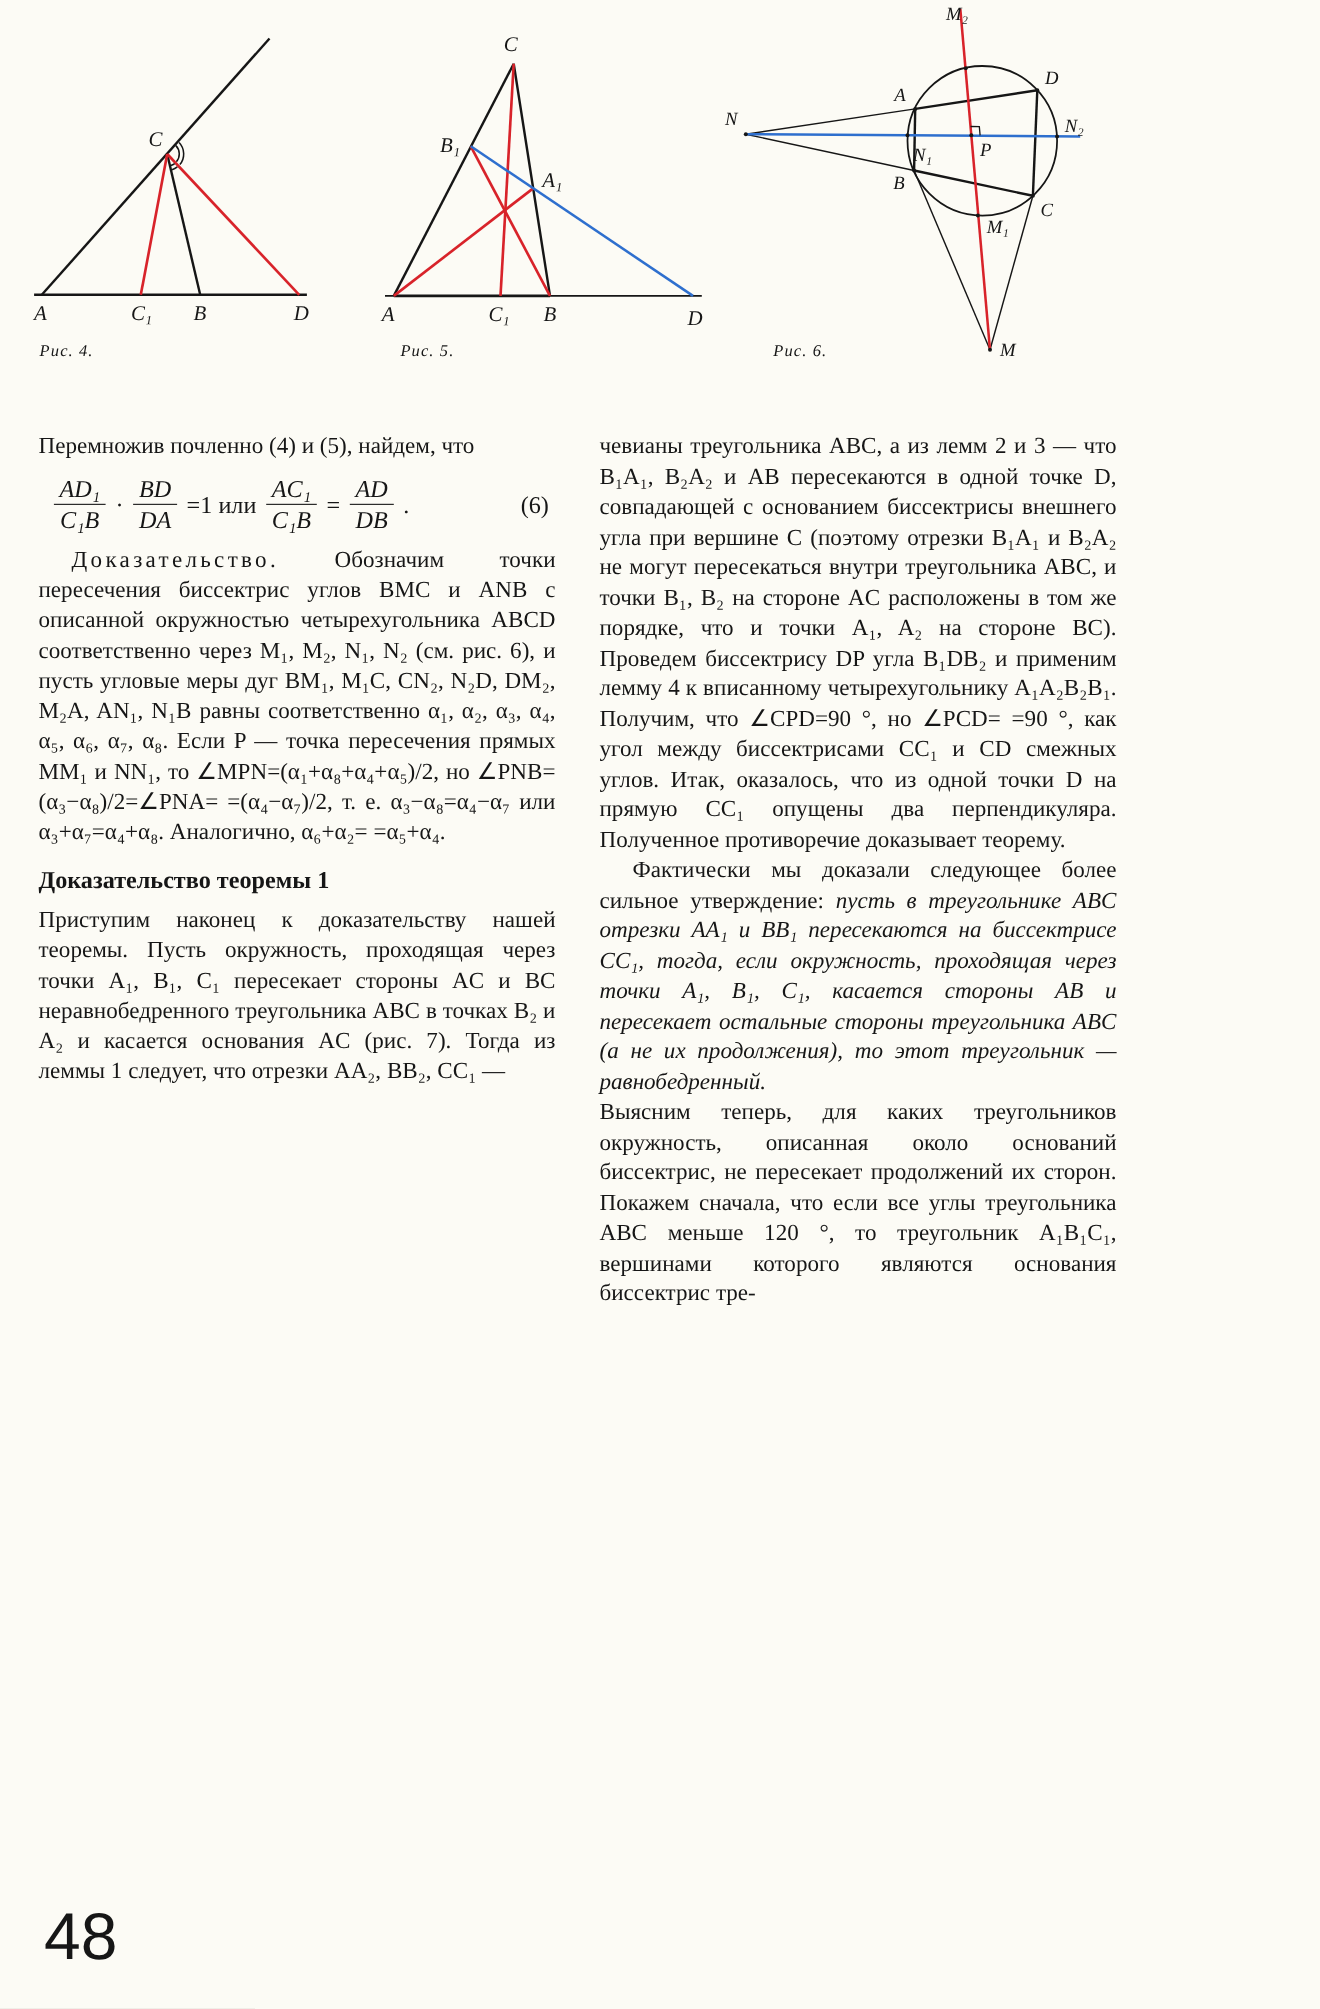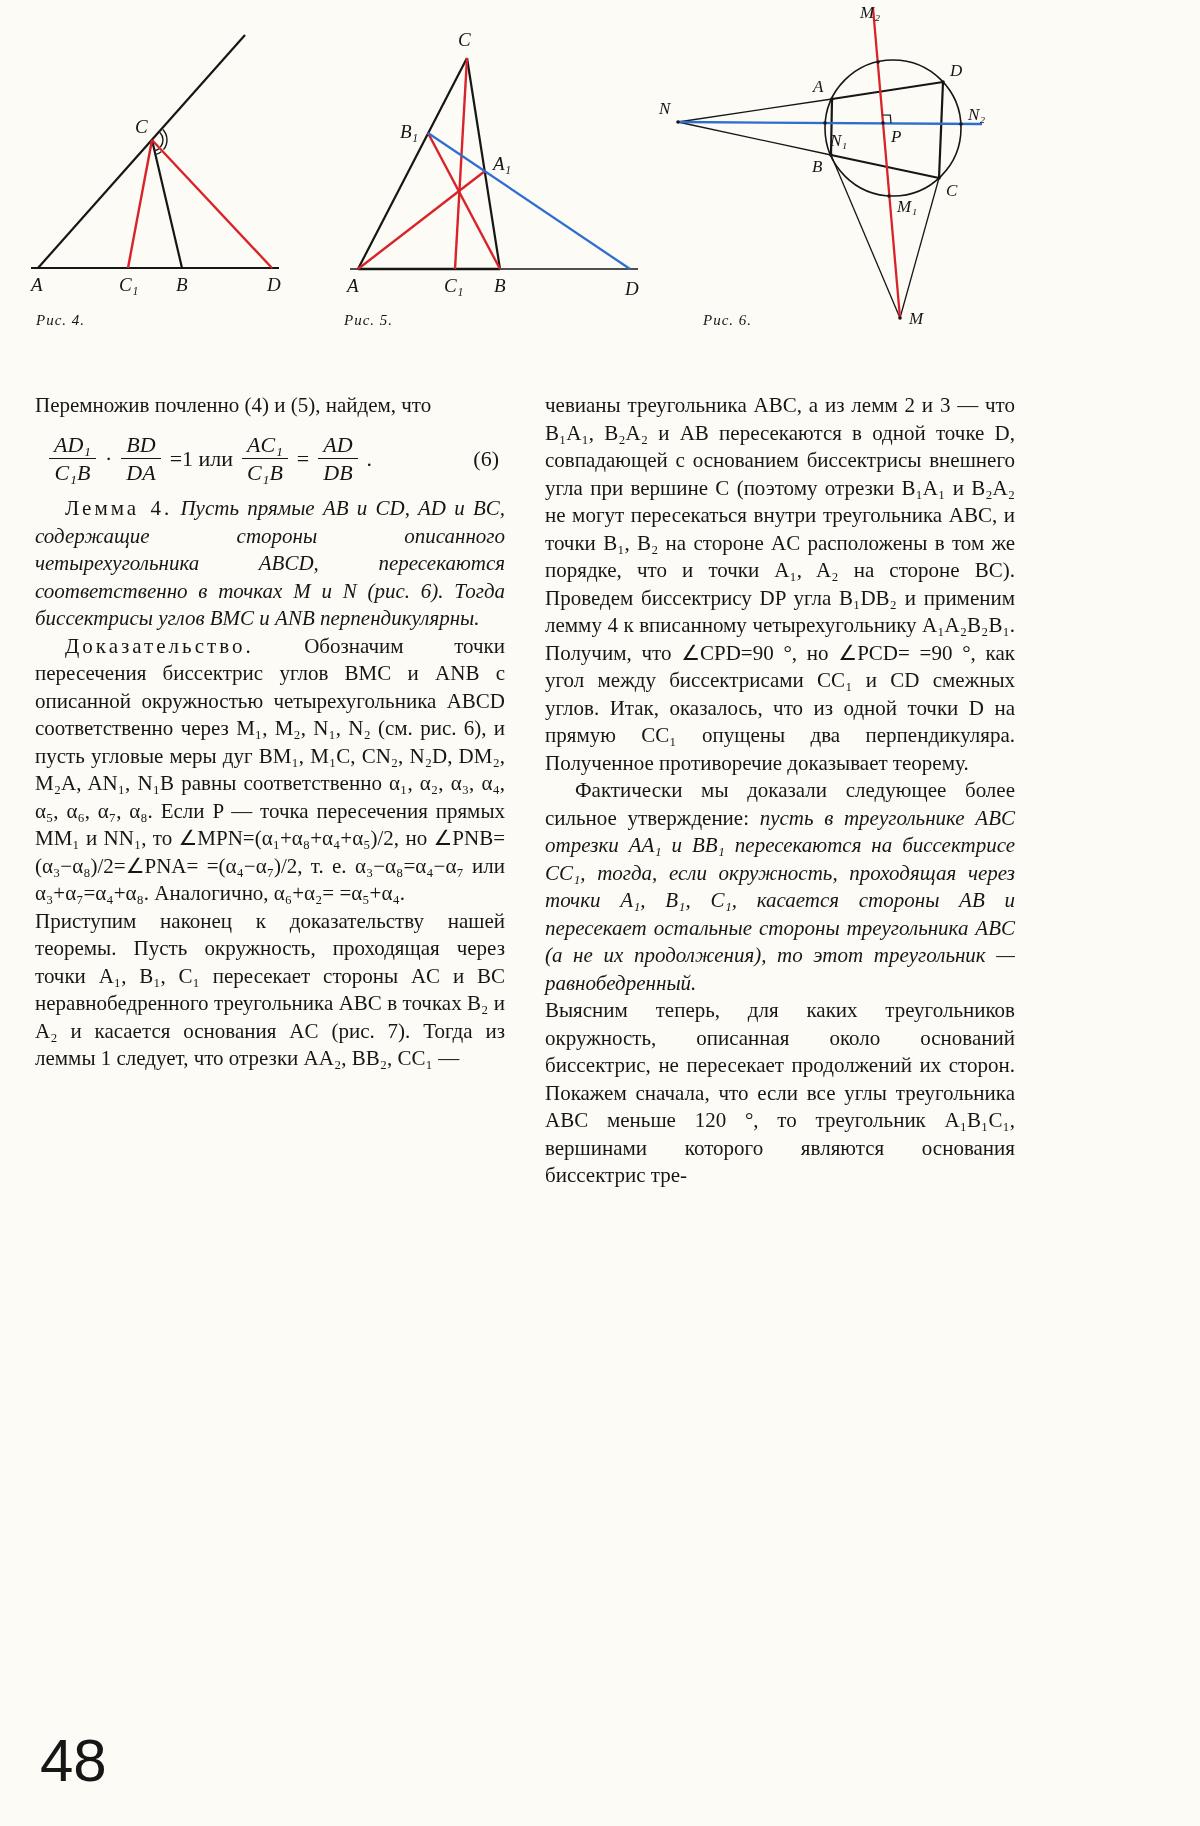--- a/index.html
+++ b/index.html
@@ -128,21 +128,21 @@
       <text class="fig-lbl-sm" x="318" y="120">N₂</text>
       <text class="fig-lbl-sm" x="241" y="142">P</text>
       <text class="fig-lbl-sm" x="162" y="172">B</text>
       <text class="fig-lbl-sm" x="296" y="196">C</text>
       <text class="fig-lbl-sm" x="247" y="212">M₁</text>
       <text class="fig-lbl-sm" x="259" y="324">M</text>
     </g>
   </svg>
 
   <div class="caption" style="left:36px; top:312px;">Рис. 4.</div>
-  <div class="caption" style="left:344px; top:312px;">Рис. 5.</div>
+  <div class="caption" style="left:364px; top:312px;">Рис. 5.</div>
   <div class="caption" style="left:703px; top:312px;">Рис. 6.</div>
 
   <div class="columns">
 
     <div class="col">
       <p>Перемножив почленно (4) и (5), найдем, что</p>
 
       <div class="formula">
         <span class="frac">
           <span class="num">AD₁</span>
@@ -160,25 +160,25 @@
         </span>
         <span>=</span>
         <span class="frac">
           <span class="num">AD</span>
           <span class="den">DB</span>
         </span>
         <span>.</span>
         <span class="eqnum">(6)</span>
       </div>
 
-      <p class="indent"><span class="spaced">Лемма 4.</span> <span class="italic">Пусть прямые AB и CD, AD и BC, содержащие стороны описанного четырехугольника ABCD, пересекаются соответственно в точках M и N (рис. 6). Тогда биссектрисы углов BMC и ANB перпендикулярны.</span></p>
 
       <p class="indent"><span class="spaced">Доказательство.</span> <span>Обозначим точки пересечения биссектрис углов BMC и ANB с описанной окружностью четырехугольника ABCD соответственно через M₁, M₂, N₁, N₂ (см. рис. 6), и пусть угловые меры дуг BM₁, M₁C, CN₂, N₂D, DM₂, M₂A, AN₁, N₁B равны соответственно α₁, α₂, α₃, α₄, α₅, α₆, α₇, α₈. Если P — точка пересечения прямых MM₁ и NN₁, то ∠MPN=(α₁+α₈+α₄+α₅)/2, но ∠PNB=(α₃−α₈)/2=∠PNA= =(α₄−α₇)/2, т. е. α₃−α₈=α₄−α₇ или α₃+α₇=α₄+α₈. Аналогично, α₆+α₂= =α₅+α₄.</span></p>
 
 
+      <h3 class="subhead">Доказательство теоремы 1</h3>
 
       <p>Приступим наконец к доказательству нашей теоремы. Пусть окружность, проходящая через точки A₁, B₁, C₁ пересекает стороны AC и BC неравнобедренного треугольника ABC в точках B₂ и A₂ и касается основания AC (рис. 7). Тогда из леммы 1 следует, что отрезки AA₂, BB₂, CC₁ —</p>
     </div>
 
     <div class="col">
       <p>чевианы треугольника ABC, а из лемм 2 и 3 — что B₁A₁, B₂A₂ и AB пересекаются в одной точке D, совпадающей с основанием биссектрисы внешнего угла при вершине C (поэтому отрезки B₁A₁ и B₂A₂ не могут пересекаться внутри треугольника ABC, и точки B₁, B₂ на стороне AC расположены в том же порядке, что и точки A₁, A₂ на стороне BC). Проведем биссектрису DP угла B₁DB₂ и применим лемму 4 к вписанному четырехугольнику A₁A₂B₂B₁. Получим, что ∠CPD=90 °, но ∠PCD= =90 °, как угол между биссектрисами CC₁ и CD смежных углов. Итак, оказалось, что из одной точки D на прямую CC₁ опущены два перпендикуляра. Полученное противоречие доказывает теорему.</p>
 
       <p class="indent"><span>Фактически мы доказали следующее более сильное утверждение: </span><span class="italic">пусть в треугольнике ABC отрезки AA₁ и BB₁ пересекаются на биссектрисе CC₁, тогда, если окружность, проходящая через точки A₁, B₁, C₁, касается стороны AB и пересекает остальные стороны треугольника ABC (а не их продолжения), то этот треугольник — равнобедренный.</span></p>
 
 

